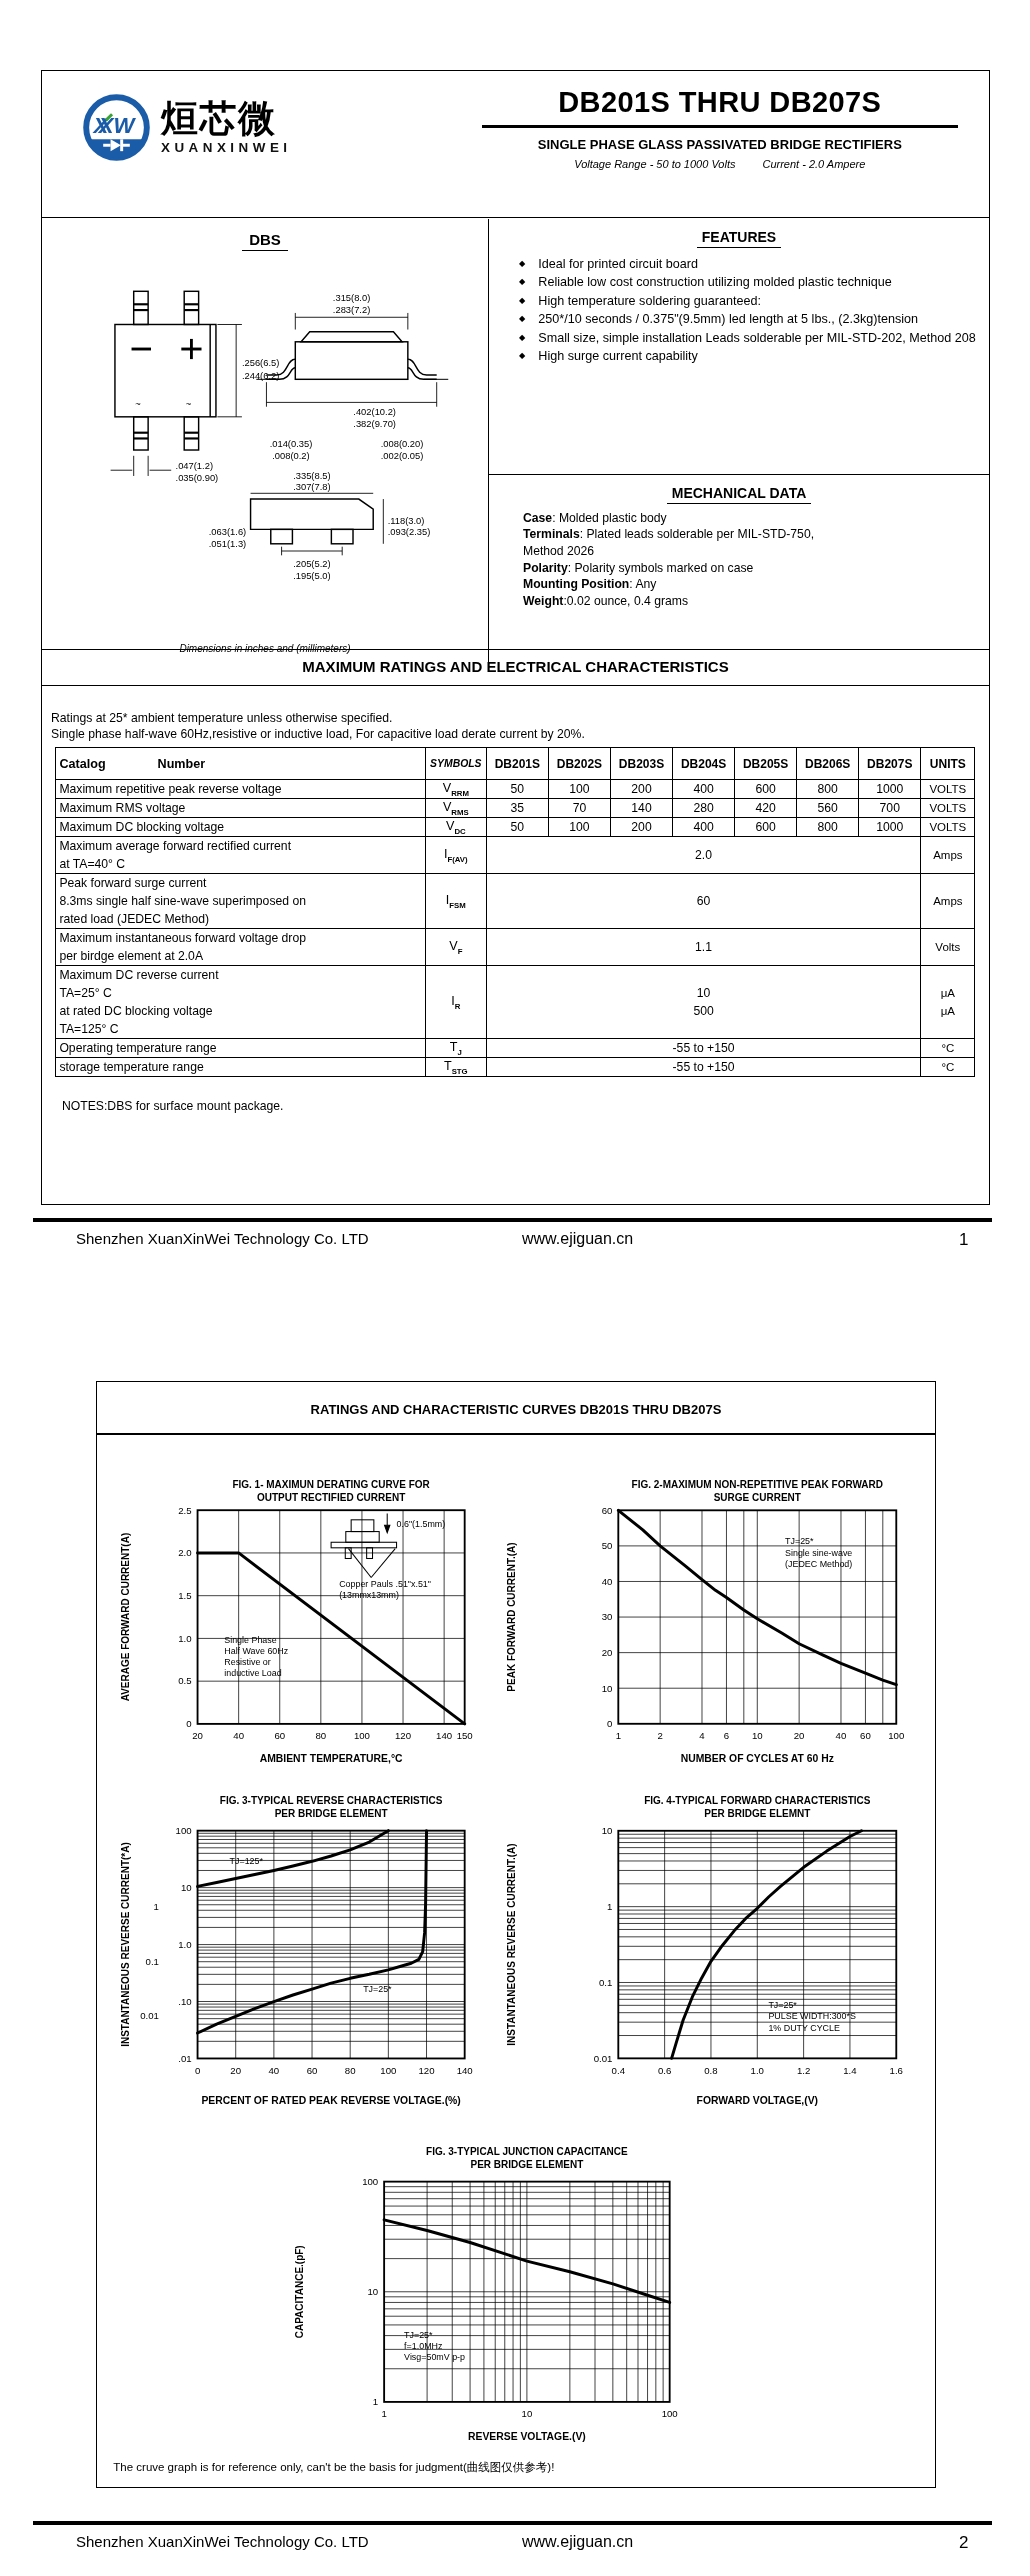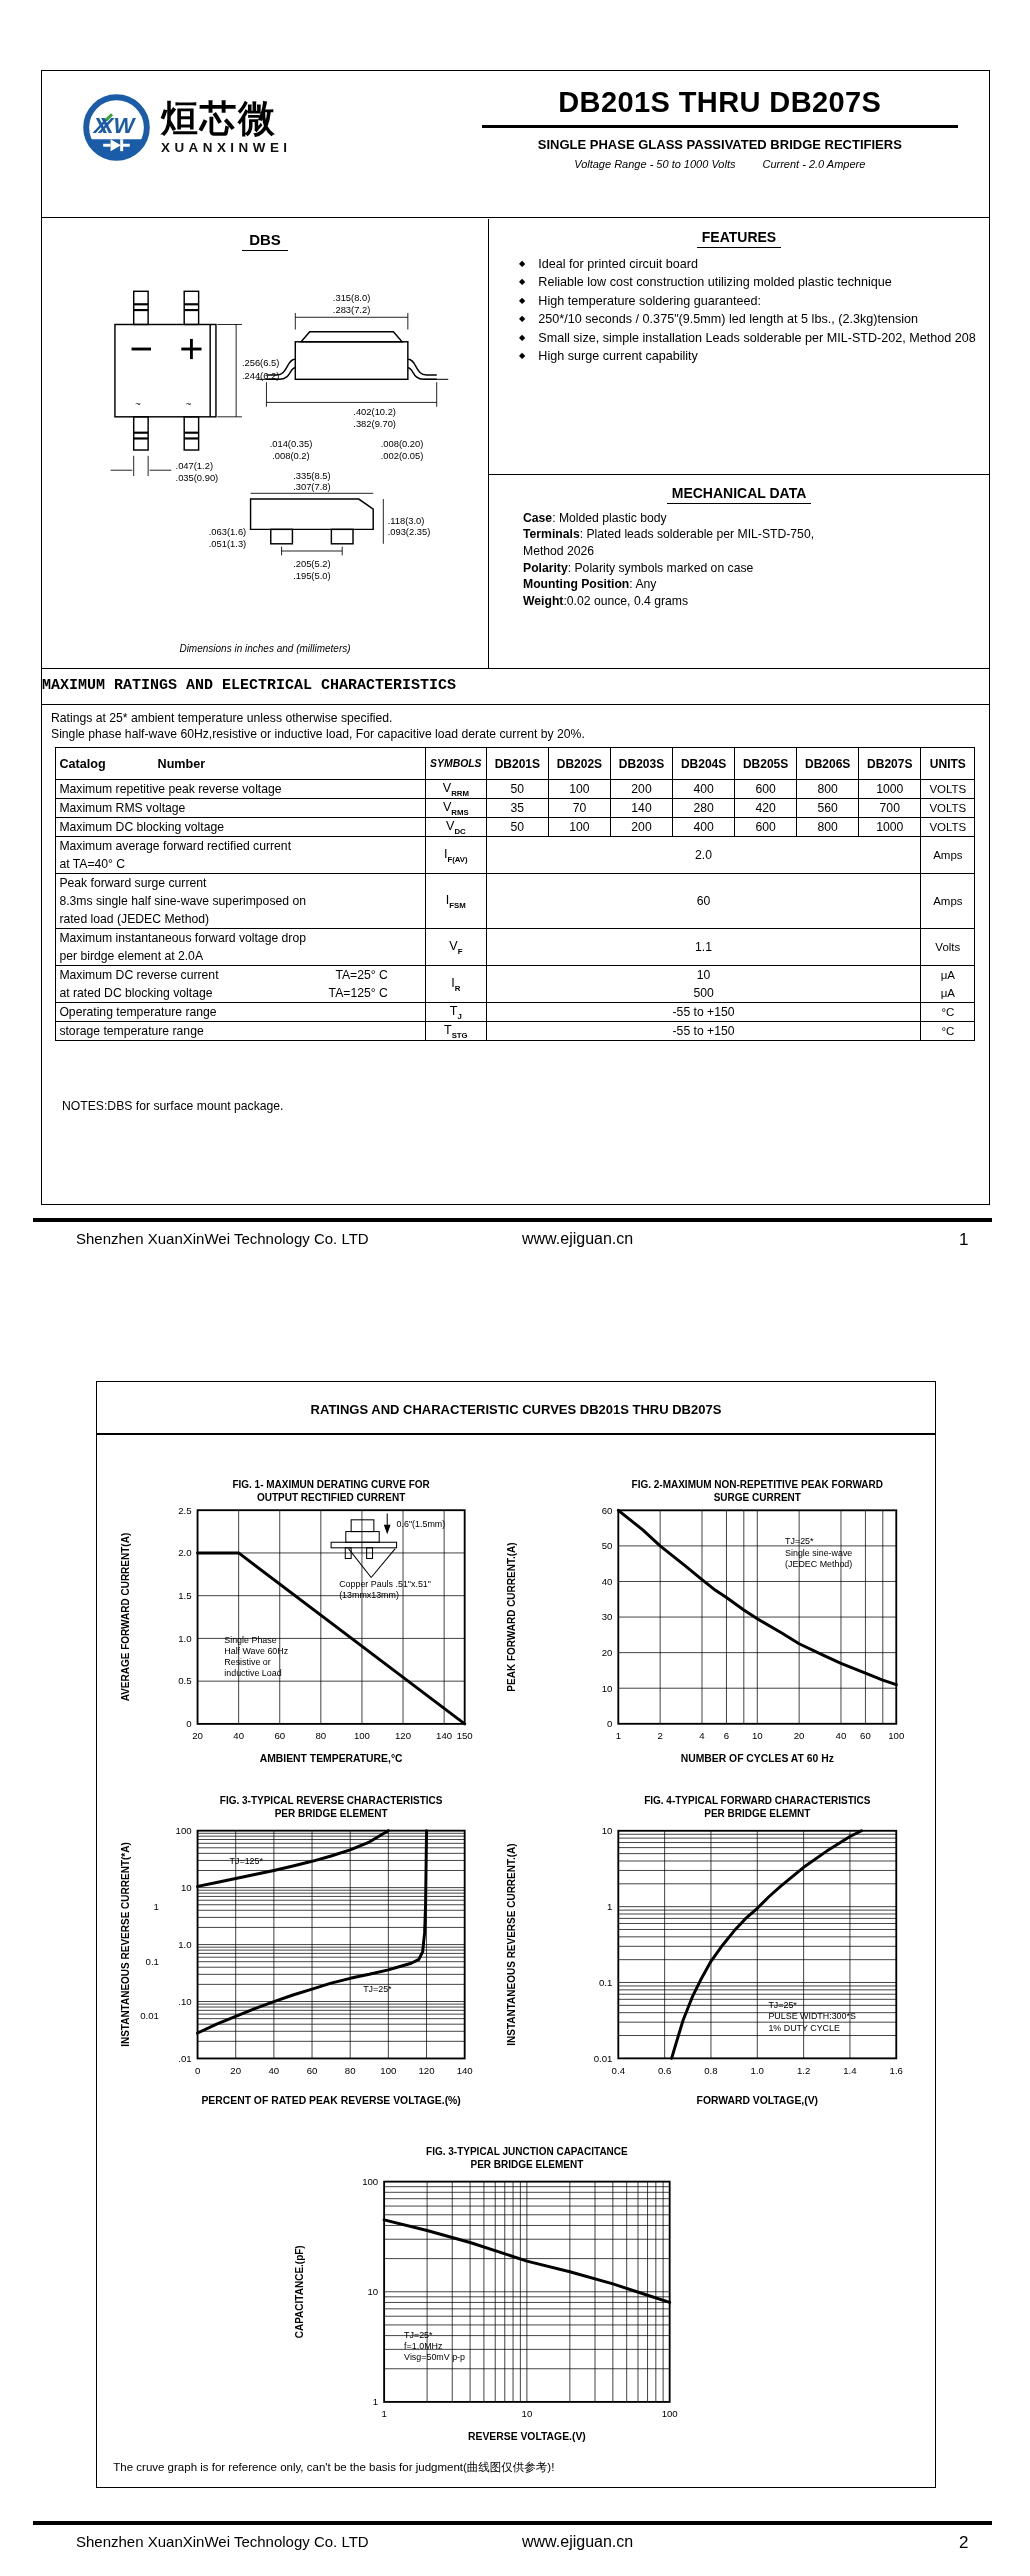--- a/index.html
+++ b/index.html
@@ -25,33 +25,33 @@
   .dim{font-size:13px;fill:#000;}
   .pkg-cap{text-align:center;font-style:italic;font-size:10px;position:absolute;bottom:15px;width:100%;}
   .rightcol{position:absolute;left:447px;top:0;right:0;height:450px;}
   .sec-head{text-align:center;font-size:14px;font-weight:bold;margin-top:9.6px;}
   .sec-head span{border-bottom:1.5px solid #000;padding:0 4.5px 2.2px;}
   #features-list{list-style:none;margin:10.4px 0 0;padding:0 6px 0 30px;font-size:12.6px;line-height:18.5px;}
   #features-list li{position:relative;padding-left:19.3px;}
   #features-list .bullet{position:absolute;left:0;top:0;font-size:8.2px;}
   .mech{position:absolute;top:255px;left:0;right:0;bottom:0;border-top:1.5px solid #000;}
   #mech-lines{margin:9px 7.4px 0 34px;font-size:12.2px;line-height:16.7px;}
-  .banner{position:absolute;top:597px;left:0;width:100%;border-top:1.5px solid #000;border-bottom:1.5px solid #000;
-          font-weight:bold;font-size:15px;padding:8.2px 0 9.6px;box-sizing:border-box;font-family:Liberation Mono, monospace;}
+  .banner{position:absolute;top:578px;left:0;width:100%;border-top:1.5px solid #000;border-bottom:1.5px solid #000;
+          text-align:center;font-weight:bold;font-size:15px;padding:8.2px 0 9.6px;box-sizing:border-box;}
   .rnotes{position:absolute;top:640px;left:9px;right:7.4px;font-size:12.2px;line-height:15.6px;}
   #ratings-table{position:absolute;top:676px;left:13.4px;border-collapse:collapse;width:920px;font-size:12.2px;}
   #ratings-table th,#ratings-table td{border:1.5px solid #000;padding:0 3px;}
   #ratings-table th{font-weight:bold;height:31px;}
   th.t-param{text-align:left;padding-left:4.5px;font-weight:normal;font-size:12.6px;}
   th.t-param .spc{display:inline-block;width:52px;}
   th.t-sym{font-style:italic;font-weight:normal;font-size:10.4px;}
   th.t-dev{font-size:12px;}
   th.t-units{font-size:12px;}
   td.param{text-align:left;padding-left:4.5px;line-height:18px;}
-  td.param .pl{display:flex;justify-content:space-between;padding-right:34px;}
+  td.param .pl{display:flex;justify-content:space-between;padding-right:34px;flex-direction:column;}
   td.sym{text-align:center;font-size:12.6px;}
   td.sym sub{font-size:7.8px;font-weight:bold;}
   td.val{text-align:center;}
   td.spanv{text-align:center;line-height:18px;}
   td.unitc{text-align:center;font-size:11.5px;line-height:18px;}
   .notes{position:absolute;top:1028px;left:20px;font-size:12.2px;}
   
   .rule-bar{position:absolute;left:33px;width:959px;height:3.7px;background:#000;}
   .foot{position:absolute;left:0;width:100%;height:22px;}
   .f-co{position:absolute;left:56px;font-size:15px;margin-left:20px;}

